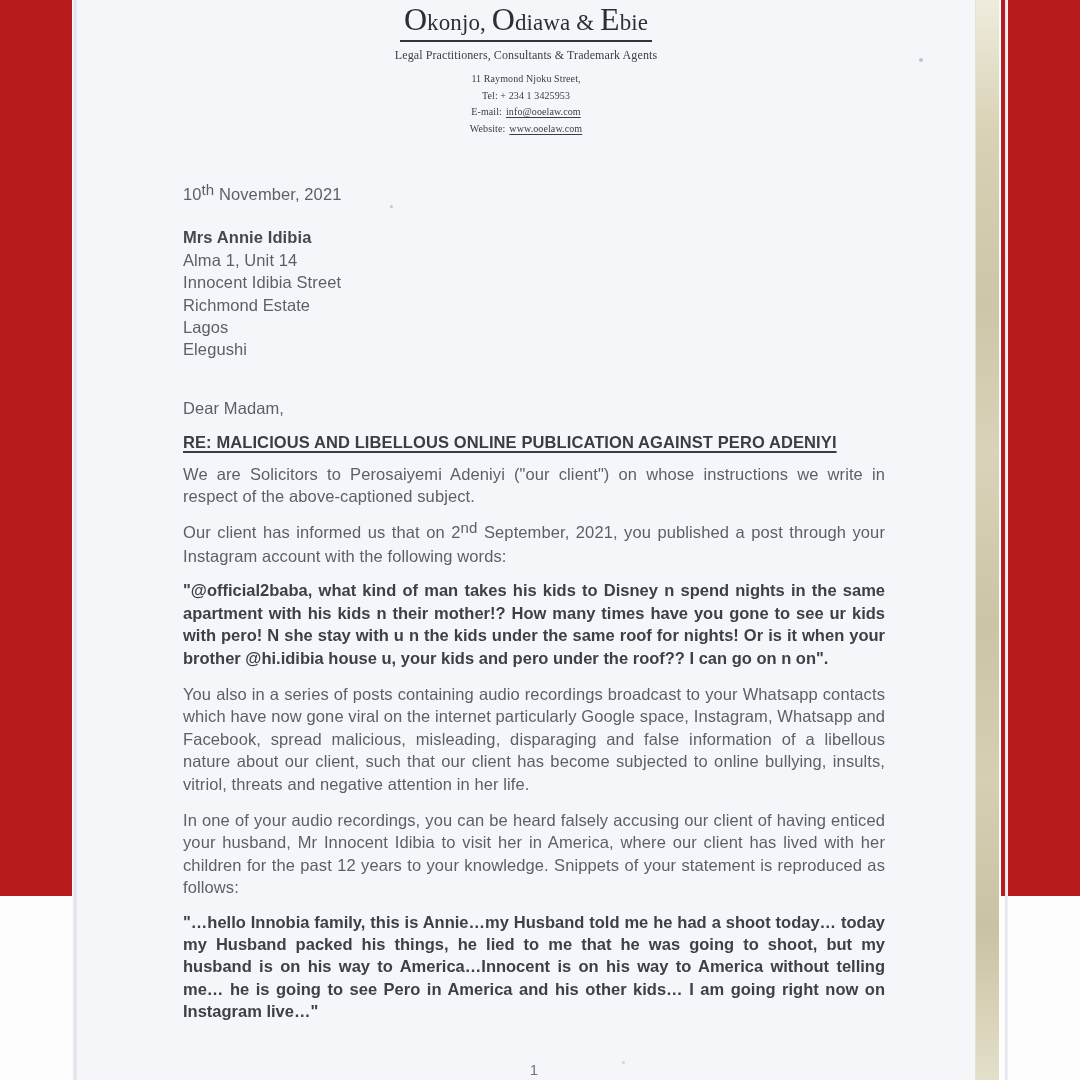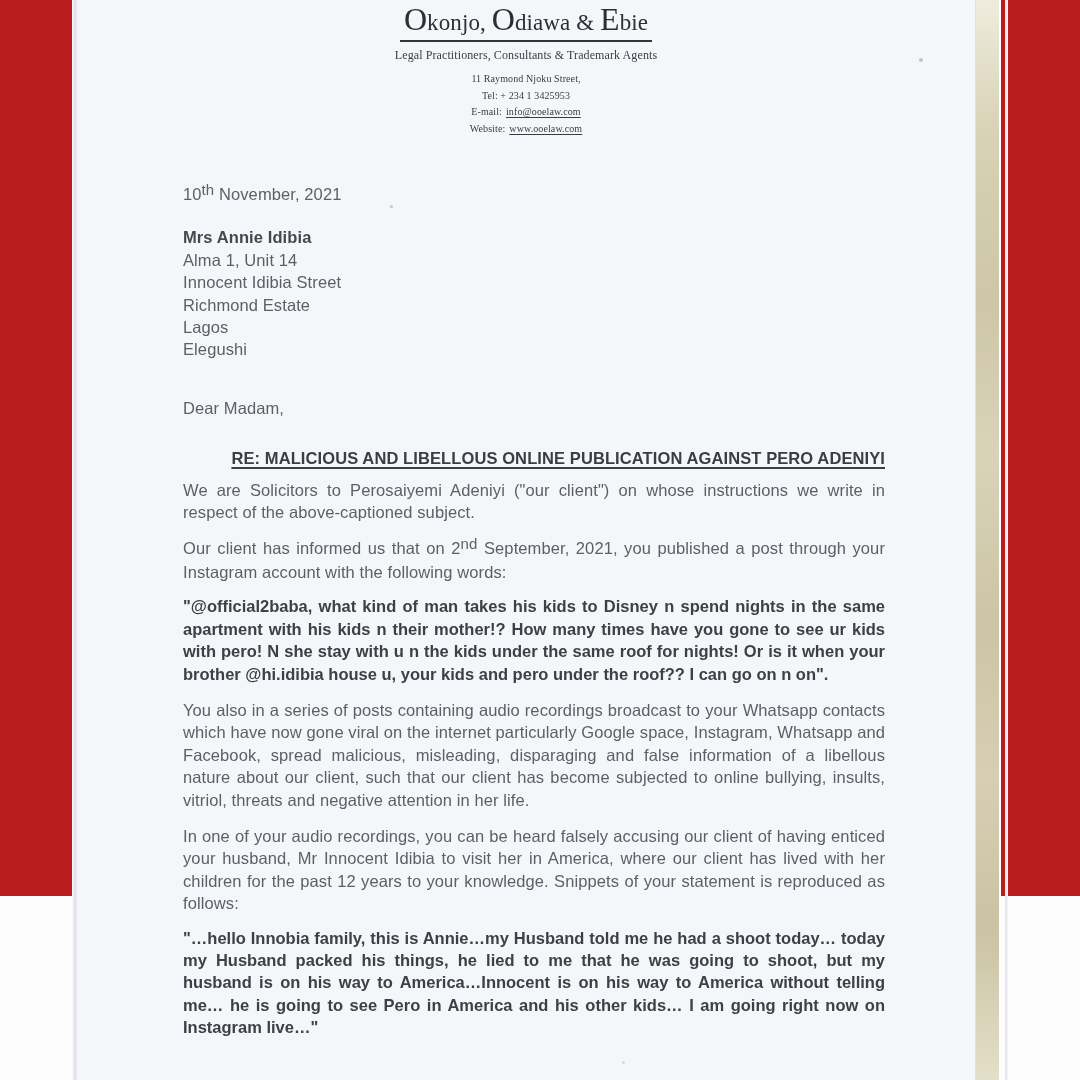--- a/index.html
+++ b/index.html
@@ -123,22 +123,22 @@
     margin-top: 20px;
   }
   .recipient-name {
     font-weight: bold;
     color: #46474f;
   }
   .salutation {
     margin-top: 36px;
   }
   .subject {
-    margin-top: 28px;
-    text-align: right;
+    margin-top: 12px;
+    text-align: left;
     font-weight: bold;
     color: #3c3d44;
     text-decoration: underline;
     text-underline-offset: 3px;
     text-decoration-thickness: 1.5px;
   }
   .para {
     margin: 14px 0 0 0;
     text-align: justify;
   }

